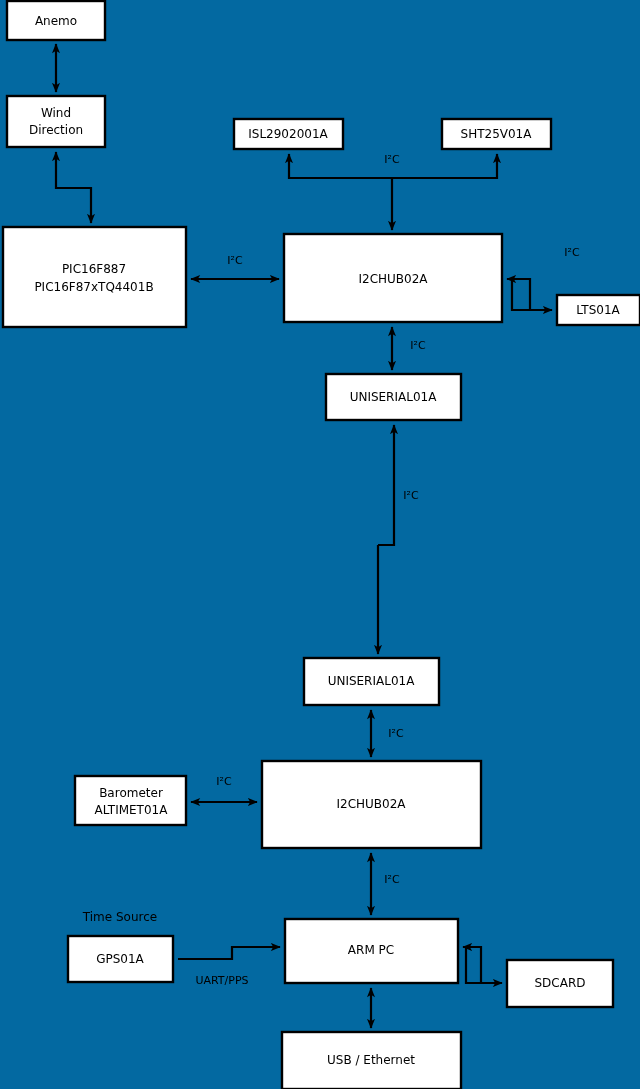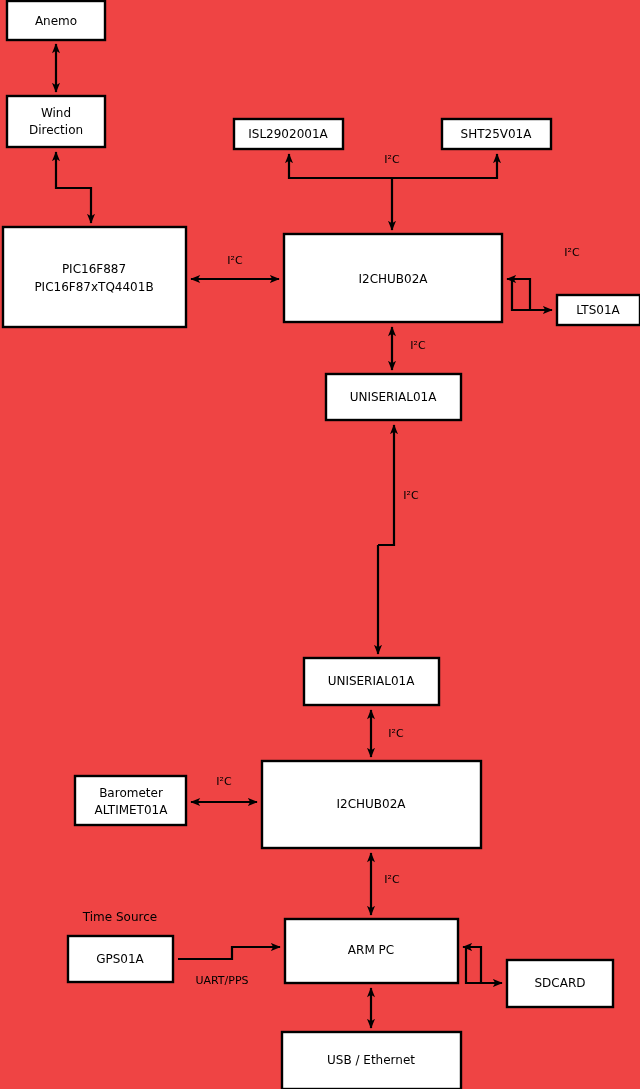--- a/index.html
+++ b/index.html
@@ -7,21 +7,21 @@
     padding: 0;
     background: #ffffff;
   }
   body {
     font-family: "DejaVu Sans", "Liberation Sans", sans-serif;
   }
   #diagram-root {
     position: relative;
     width: 640px;
     height: 1089px;
-    background: #ef4444;
+    background: #0369a1;
     overflow: hidden;
   }
   svg#diagram-svg {
     position: absolute;
     top: 0;
     left: 0;
     width: 640px;
     height: 1089px;
     display: block;
   }

